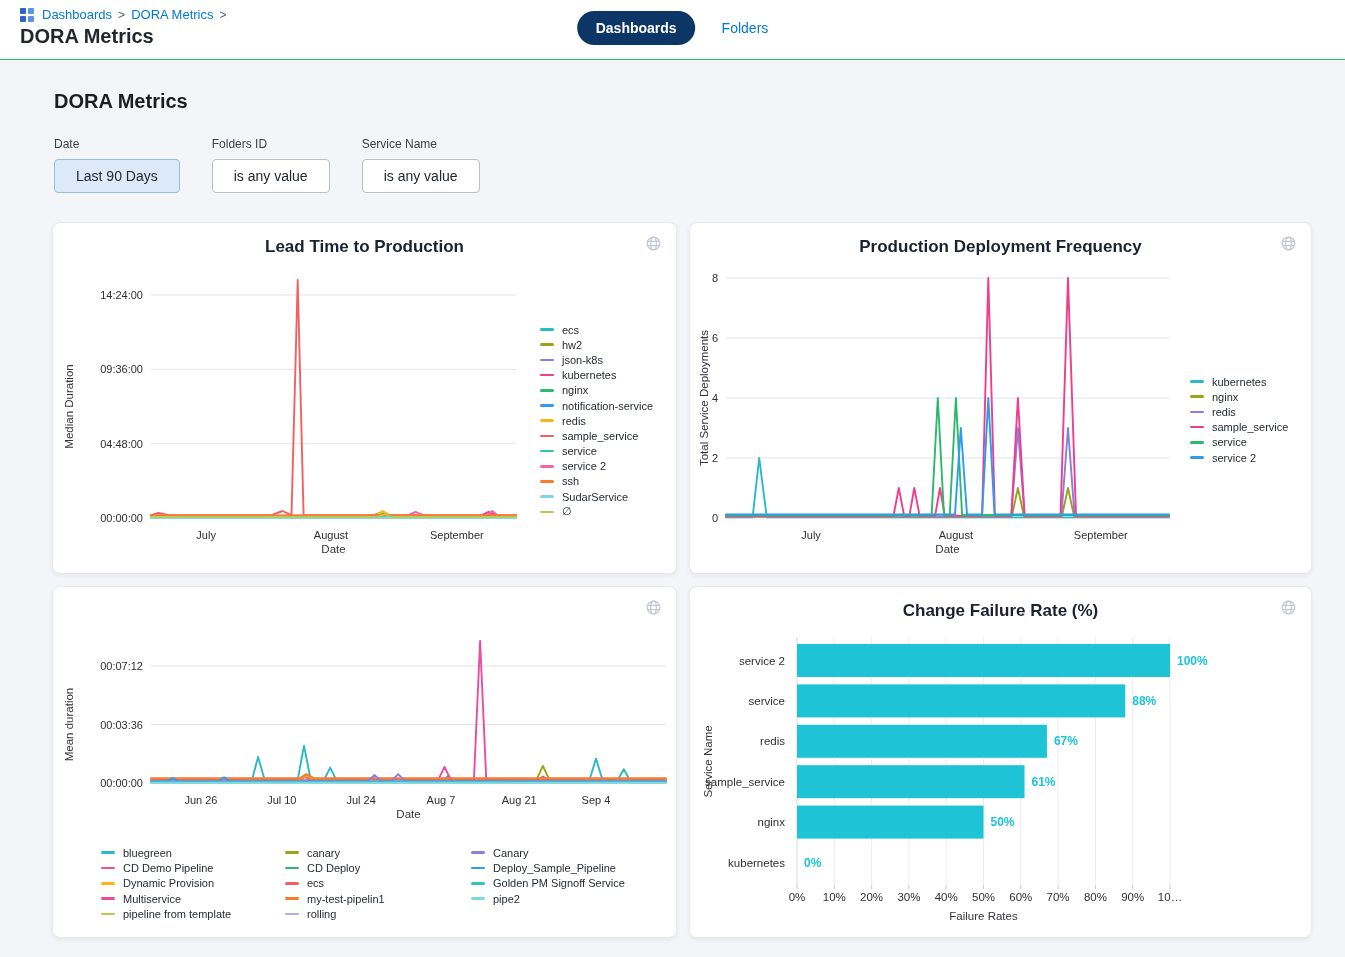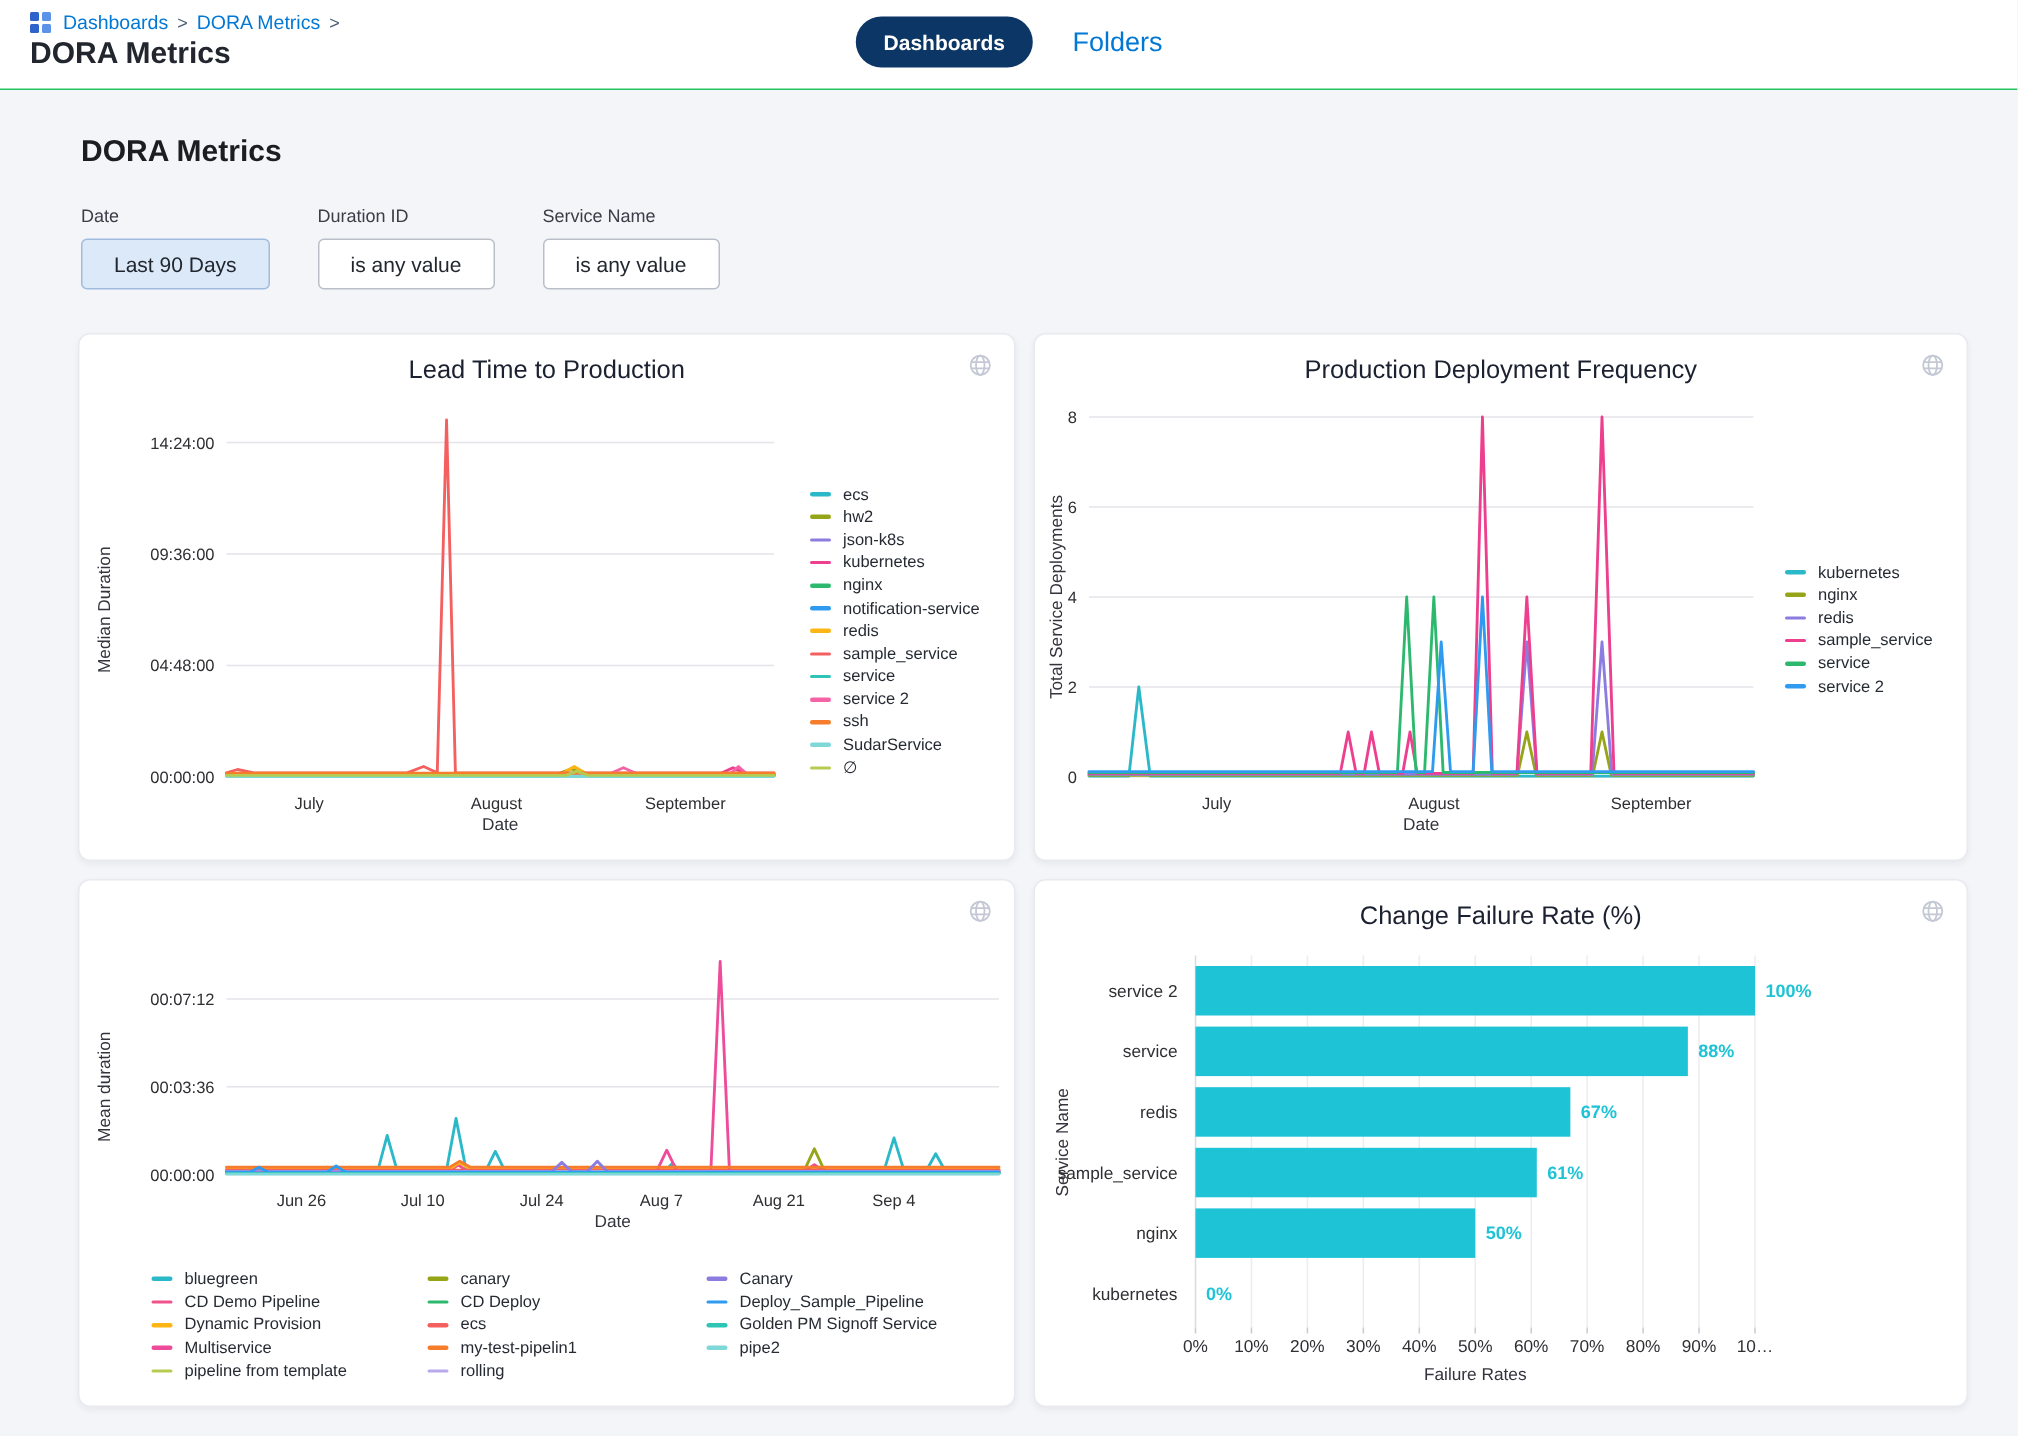--- a/index.html
+++ b/index.html
@@ -10,33 +10,33 @@
   .crumbs { display:flex; align-items:center; gap:6px; font-size:13px; }
   .crumb-link { color:#0278d5; text-decoration:none; cursor:pointer; }
   .crumb-sep { color:#4f6078; font-size:12px; }
   .grid-icon { width:14px; height:13px; display:grid; grid-template-columns:6px 6px; grid-template-rows:6px 6px; gap:1.5px; margin-right:2px; }
   .grid-icon i { display:block; border-radius:1px; }
   .grid-icon i:nth-child(1){background:#2e63c9;} .grid-icon i:nth-child(2){background:#5a93e8;}
   .grid-icon i:nth-child(3){background:#2e63c9;} .grid-icon i:nth-child(4){background:#5a93e8;}
   .hdr-title { margin-top:3px; font-size:20px; font-weight:bold; color:#22272f; }
   .tabs { position:absolute; left:50%; top:11px; transform:translateX(-50%); display:flex; align-items:center; gap:26px; }
   .tab-pill { background:#0b3666; color:#fff; border:none; border-radius:18px; padding:9px 19px; font-size:14px; font-weight:bold; font-family:inherit; cursor:pointer; }
-  .tab-link { color:#0278d5; font-size:18px; font-weight:500; text-decoration:none; cursor:pointer; }
+  .tab-link { color:#0278d5; font-size:14px; font-weight:500; text-decoration:none; cursor:pointer; }
 
   
   .main { margin:0 33px 0 52px; }
   .dash-title { margin-top:30px; font-size:20px; font-weight:bold; color:#1b1d21; padding-left:2px; }
   .filters { display:flex; gap:32px; margin-top:24px; padding-left:2px; }
   .filter-label { font-size:12px; color:#3b3d47; }
   .filter-btn { margin-top:8px; height:34px; padding:0 21px; font-size:14px; font-family:inherit; color:#22272f; background:#fff; border:1px solid #babfc7; border-radius:4px; cursor:pointer; }
   .filter-btn.active { background:#dce9f9; border-color:#9fbce0;padding-left:21px; }
 
   .cards { display:grid; grid-template-columns:625px 623px; gap:12px; margin-top:29px; }
   .card { position:relative; background:#fff; border:1px solid #e9eaf0; border-radius:8px; box-shadow:0 2px 4px rgba(40,41,61,.06); height:352px; }
-  .card h3 { text-align:center; margin-top:14px; font-size:17px; font-weight:400; color:#1b2130; }
+  .card h3 { text-align:center; margin-top:14px; font-size:17px; font-weight:700; color:#1b2130; }
   .globe { position:absolute; top:12px; right:14px; width:17px; height:17px; cursor:pointer; }
   .chart-svg { position:absolute; left:0; top:0; }
 
   .tick { font-size:11px; fill:#2f2f34; font-family:"Liberation Sans",sans-serif; }
   .axlabel { font-size:11.5px; fill:#33343c; font-family:"Liberation Sans",sans-serif; }
   .bar-cat { font-size:11.5px; fill:#2f2f34; font-family:"Liberation Sans",sans-serif; }
   .bar-val { font-size:12px; font-weight:bold; fill:#1ec3d6; font-family:"Liberation Sans",sans-serif; }
 
   .legend-col { position:absolute; display:flex; flex-direction:column; }
   .legend-grid { position:absolute; display:grid; grid-auto-flow:column; grid-template-rows:repeat(5,15.4px); grid-template-columns:184px 186px auto; }
@@ -68,21 +68,21 @@
 
 <main class="main">
   <h2 class="dash-title">DORA Metrics</h2>
 
   <div class="filters">
     <div>
       <div class="filter-label">Date</div>
       <button class="filter-btn active">Last 90 Days</button>
     </div>
     <div>
-      <div class="filter-label">Duration ID</div>
+      <div class="filter-label">Folders ID</div>
       <button class="filter-btn">is any value</button>
     </div>
     <div>
       <div class="filter-label">Service Name</div>
       <button class="filter-btn">is any value</button>
     </div>
   </div>
 
   <div class="cards">
 

